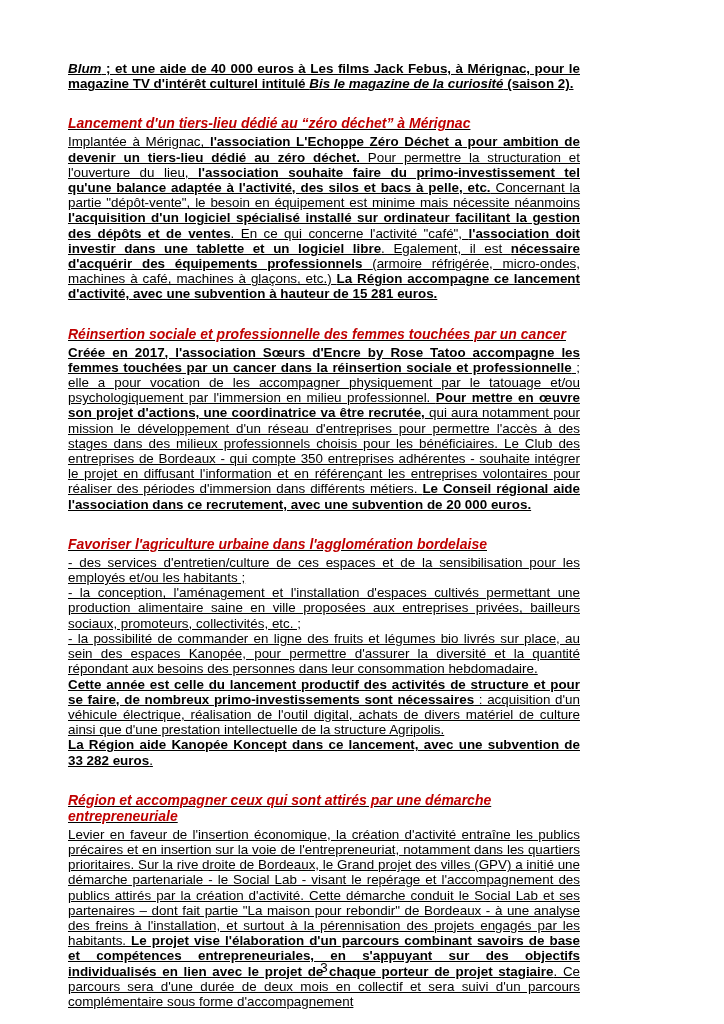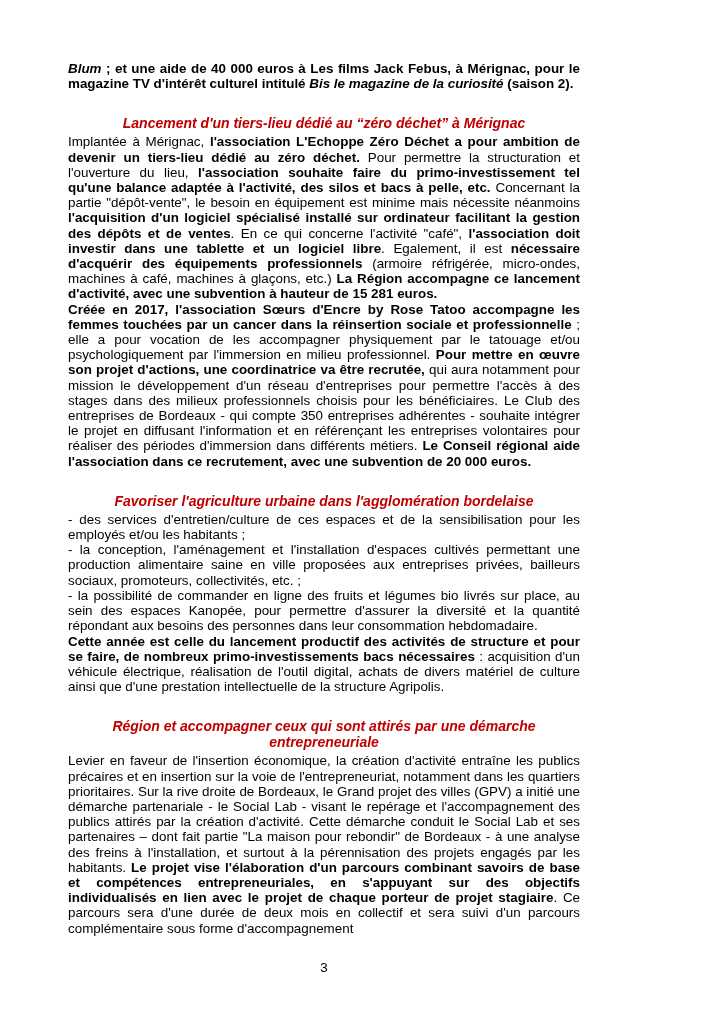--- a/index.html
+++ b/index.html
@@ -14,63 +14,66 @@
     overflow: hidden;
     font-family: "Liberation Sans", sans-serif;
     color: #000000;
   }
   .page {
     box-sizing: border-box;
     width: 648px;
     height: 1024px;
     padding: 61px 68px 0 68px;
     position: relative;
+    text-decoration: underline;
   }
   .para {
     margin: 0;
     font-size: 13.4px;
     line-height: 15.2px;
     text-align: justify;
     color: #000000;
   }
   .para .b { font-weight: bold; }
   .para .i { font-style: italic; }
   .heading {
     margin: 24px 0 3px 0;
     font-size: 14px;
     line-height: 16px;
     font-weight: bold;
     font-style: italic;
     color: var(--heading-red, #C00000);
-    text-align: center;
+    text-align: left;
   }
   .footer {
     position: absolute;
     top: 960px;
     left: 0;
     right: 0;
     text-align: center;
     font-size: 13.4px;
     line-height: 15.2px;
     color: #000000;
   }
 </style>
 </head>
 <body style="background: rgb(255, 255, 255); color: rgb(0, 0, 0);">
 
 <div class="page">
   <p class="para"><span class="b i">Blum</span><span class="b"> ; et une aide de 40 000 euros à Les films Jack Febus, à Mérignac, pour le magazine TV d'intérêt culturel intitulé </span><span class="b i">Bis le magazine de la curiosité</span><span class="b"> (saison 2).</span></p>
   <div>
       <h2 class="heading">Lancement d'un tiers-lieu dédié au “zéro déchet” à Mérignac</h2>
       <p class="para"><span>Implantée à Mérignac, </span><span class="b">l'association L'Echoppe Zéro Déchet a pour ambition de devenir un tiers-lieu dédié au zéro déchet.</span><span> Pour permettre la structuration et l'ouverture du lieu, </span><span class="b">l'association souhaite faire du primo-investissement tel qu'une balance adaptée à l'activité, des silos et bacs à pelle, etc.</span><span> Concernant la partie "dépôt-vente", le besoin en équipement est minime mais nécessite néanmoins </span><span class="b">l'acquisition d'un logiciel spécialisé installé sur ordinateur facilitant la gestion des dépôts et de ventes</span><span>. En ce qui concerne l'activité "café", </span><span class="b">l'association doit investir dans une tablette et un logiciel libre</span><span>. Egalement, il est </span><span class="b">nécessaire d'acquérir des équipements professionnels </span><span>(armoire réfrigérée, micro-ondes, machines à café, machines à glaçons, etc.) </span><span class="b">La Région accompagne ce lancement d'activité, avec une subvention à hauteur de 15 281 euros.</span></p>
+      <h2 class="heading">Réinsertion sociale et professionnelle des femmes touchées par un cancer</h2>
       <p class="para"><span class="b">Créée en 2017, l'association Sœurs d'Encre by Rose Tatoo accompagne les femmes touchées par un cancer dans la réinsertion sociale et professionnelle</span><span> ; elle a pour vocation de les accompagner physiquement par le tatouage et/ou psychologiquement par l'immersion en milieu professionnel. </span><span class="b">Pour mettre en œuvre son projet d'actions, une coordinatrice va être recrutée,</span><span> qui aura notamment pour mission le développement d'un réseau d'entreprises pour permettre l'accès à des stages dans des milieux professionnels choisis pour les bénéficiaires. Le Club des entreprises de Bordeaux - qui compte 350 entreprises adhérentes - souhaite intégrer le projet en diffusant l'information et en référençant les entreprises volontaires pour réaliser des périodes d'immersion dans différents métiers. </span><span class="b">Le Conseil régional aide l'association dans ce recrutement, avec une subvention de 20 000 euros.</span></p>
       <h2 class="heading">Favoriser l'agriculture urbaine dans l'agglomération bordelaise</h2>
       <p class="para"><span>-  des services d'entretien/culture de ces espaces et de la sensibilisation pour les employés et/ou les habitants ;</span></p>
       <p class="para"><span>- la conception, l'aménagement et l'installation d'espaces cultivés permettant une production alimentaire saine en ville proposées aux entreprises privées, bailleurs sociaux, promoteurs, collectivités, etc. ;</span></p>
       <p class="para"><span>- la possibilité de commander en ligne des fruits et légumes bio livrés sur place, au sein des espaces Kanopée, pour permettre d'assurer la diversité et la quantité répondant aux besoins des personnes dans leur consommation hebdomadaire.</span></p>
-      <p class="para"><span class="b">Cette année est celle du lancement productif des activités de structure et pour se faire, de nombreux primo-investissements bacs nécessaires</span><span> : acquisition d'un véhicule électrique, réalisation de l'outil digital, achats de divers matériel de culture ainsi que d'une prestation intellectuelle de la structure Agripolis.</span></p>
+      <p class="para"><span class="b">Cette année est celle du lancement productif des activités de structure et pour se faire, de nombreux primo-investissements sont nécessaires</span><span> : acquisition d'un véhicule électrique, réalisation de l'outil digital, achats de divers matériel de culture ainsi que d'une prestation intellectuelle de la structure Agripolis.</span></p>
+      <p class="para"><span class="b">La Région aide Kanopée Koncept dans ce lancement, avec une subvention de 33 282 euros</span><span>.</span></p>
       <h2 class="heading">Région et accompagner ceux qui sont attirés par une démarche entrepreneuriale</h2>
       <p class="para"><span>Levier en faveur de l'insertion économique, la création d'activité entraîne les publics précaires et en insertion sur la voie de l'entrepreneuriat, notamment dans les quartiers prioritaires. Sur la rive droite de Bordeaux, le Grand projet des villes (GPV) a initié une démarche partenariale - le Social Lab - visant le repérage et l'accompagnement des publics attirés par la création d'activité. Cette démarche conduit le Social Lab et ses partenaires – dont fait partie "La maison pour rebondir" de Bordeaux - à une analyse des freins à l'installation, et surtout à la pérennisation des projets engagés par les habitants. </span><span class="b">Le projet vise l'élaboration d'un parcours combinant savoirs de base et compétences entrepreneuriales, en s'appuyant sur des objectifs individualisés en lien avec le projet de chaque porteur de projet stagiaire</span><span>. Ce parcours sera d'une durée de deux mois en collectif et sera suivi d'un parcours complémentaire sous forme d'accompagnement</span></p>
     </div>
   <div class="footer">
     <span>3</span>
   </div>
 </div>
 
 </body></html>

